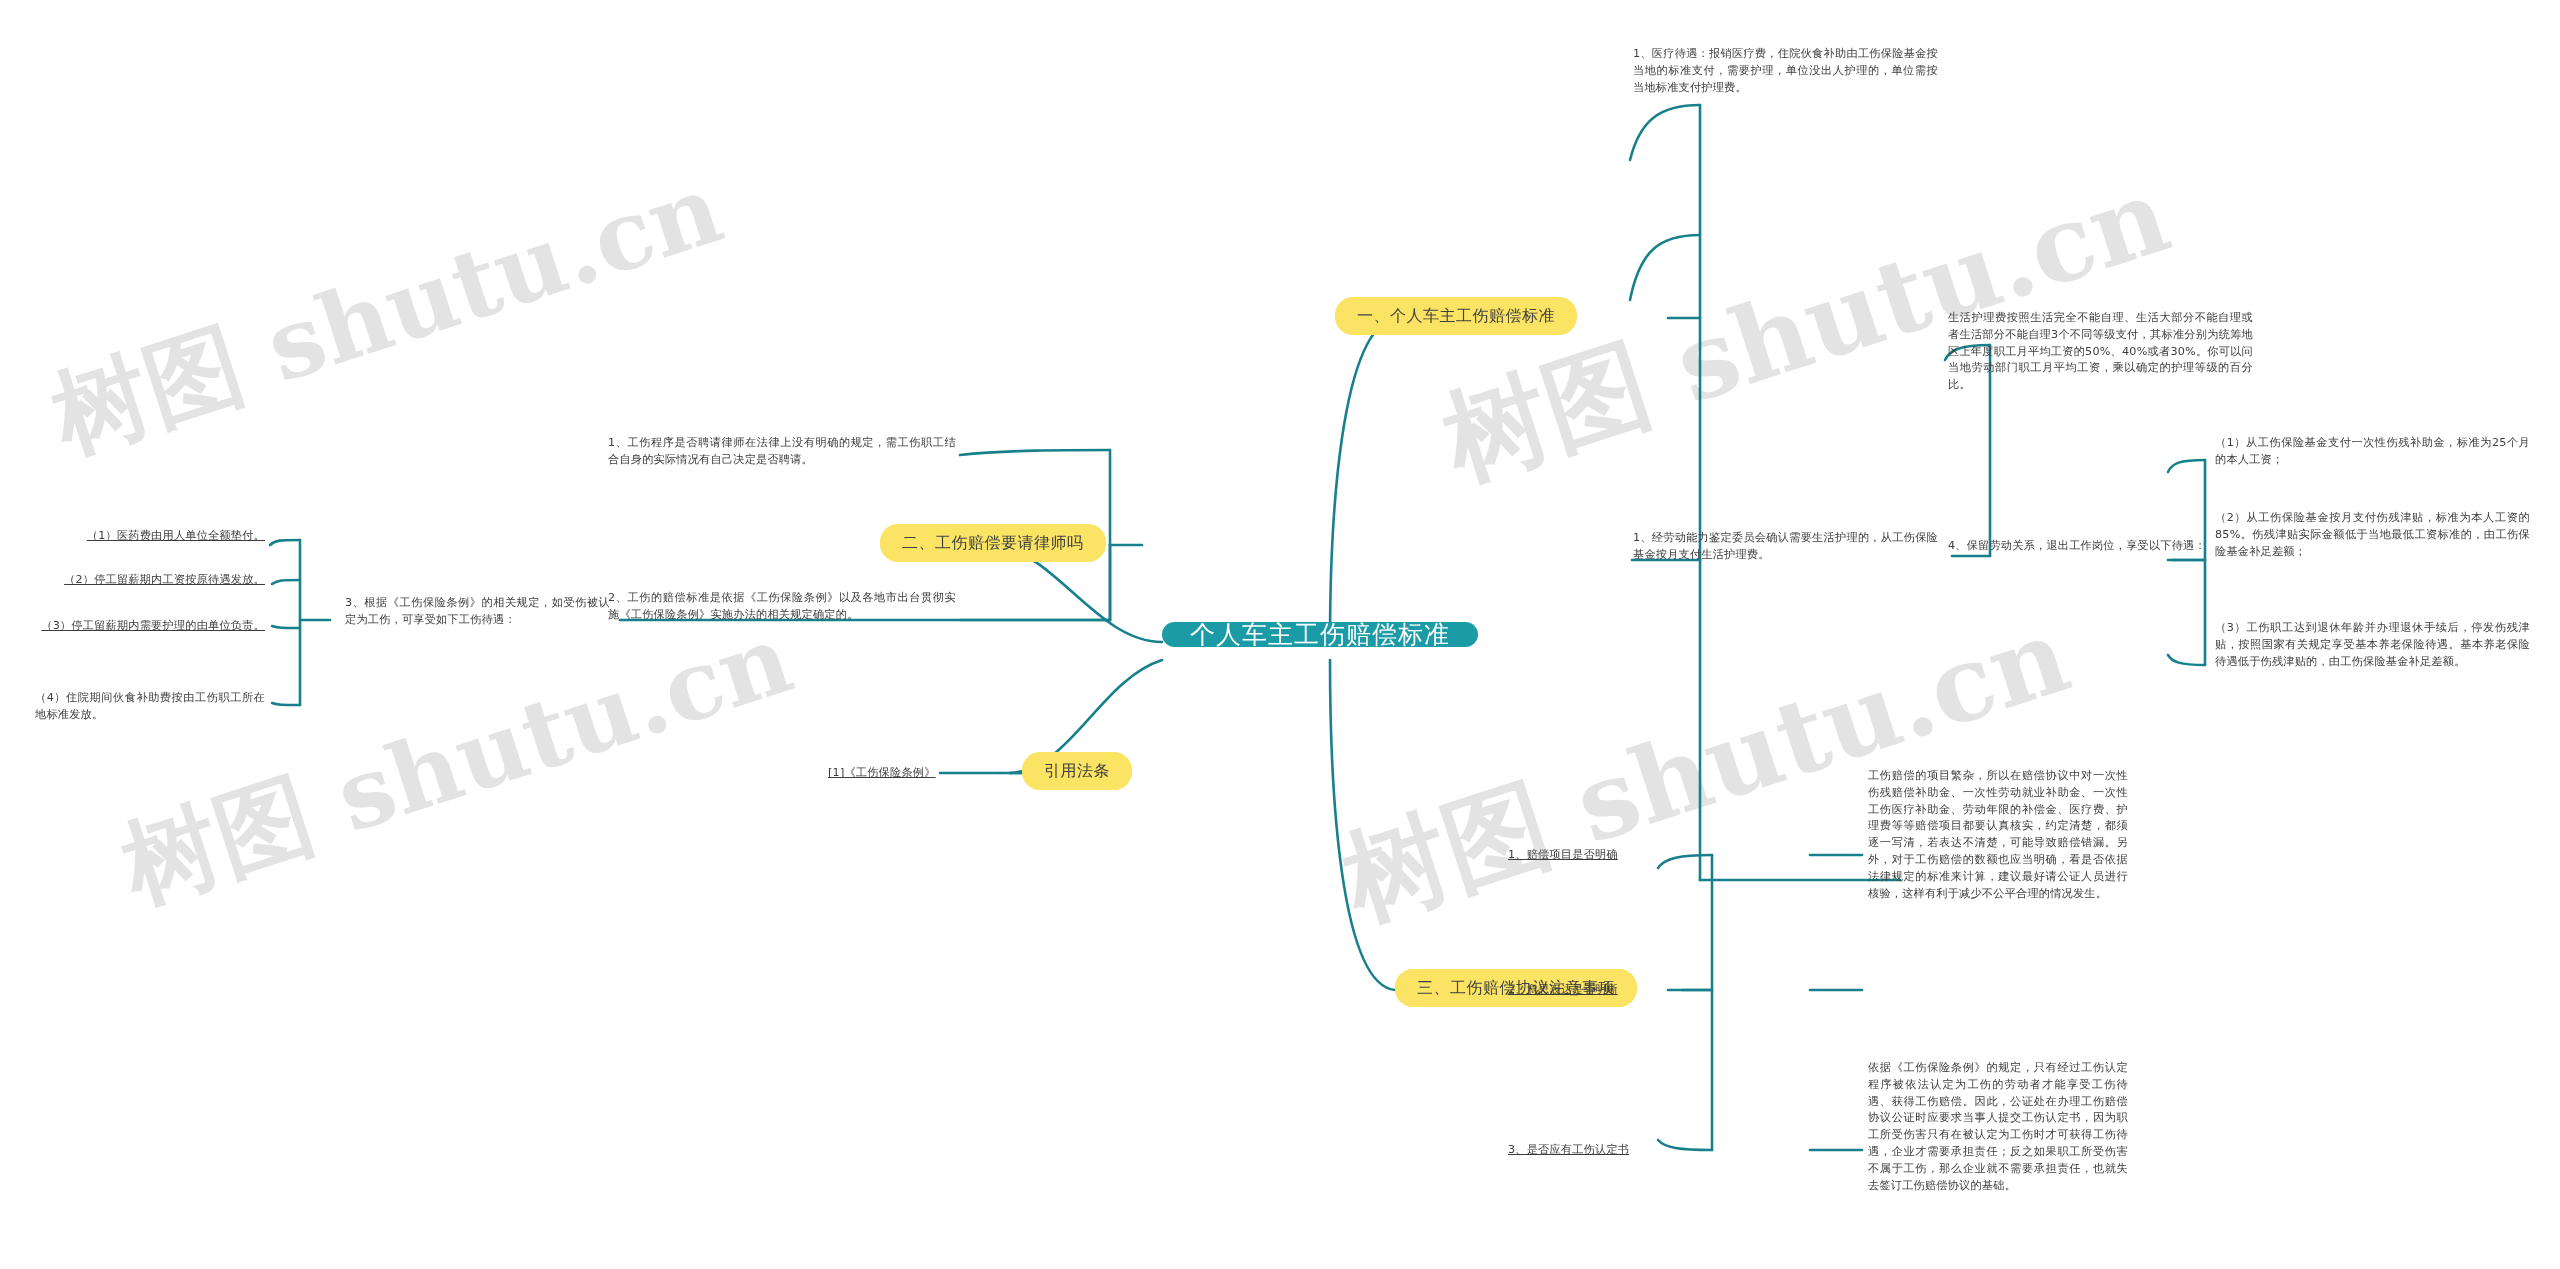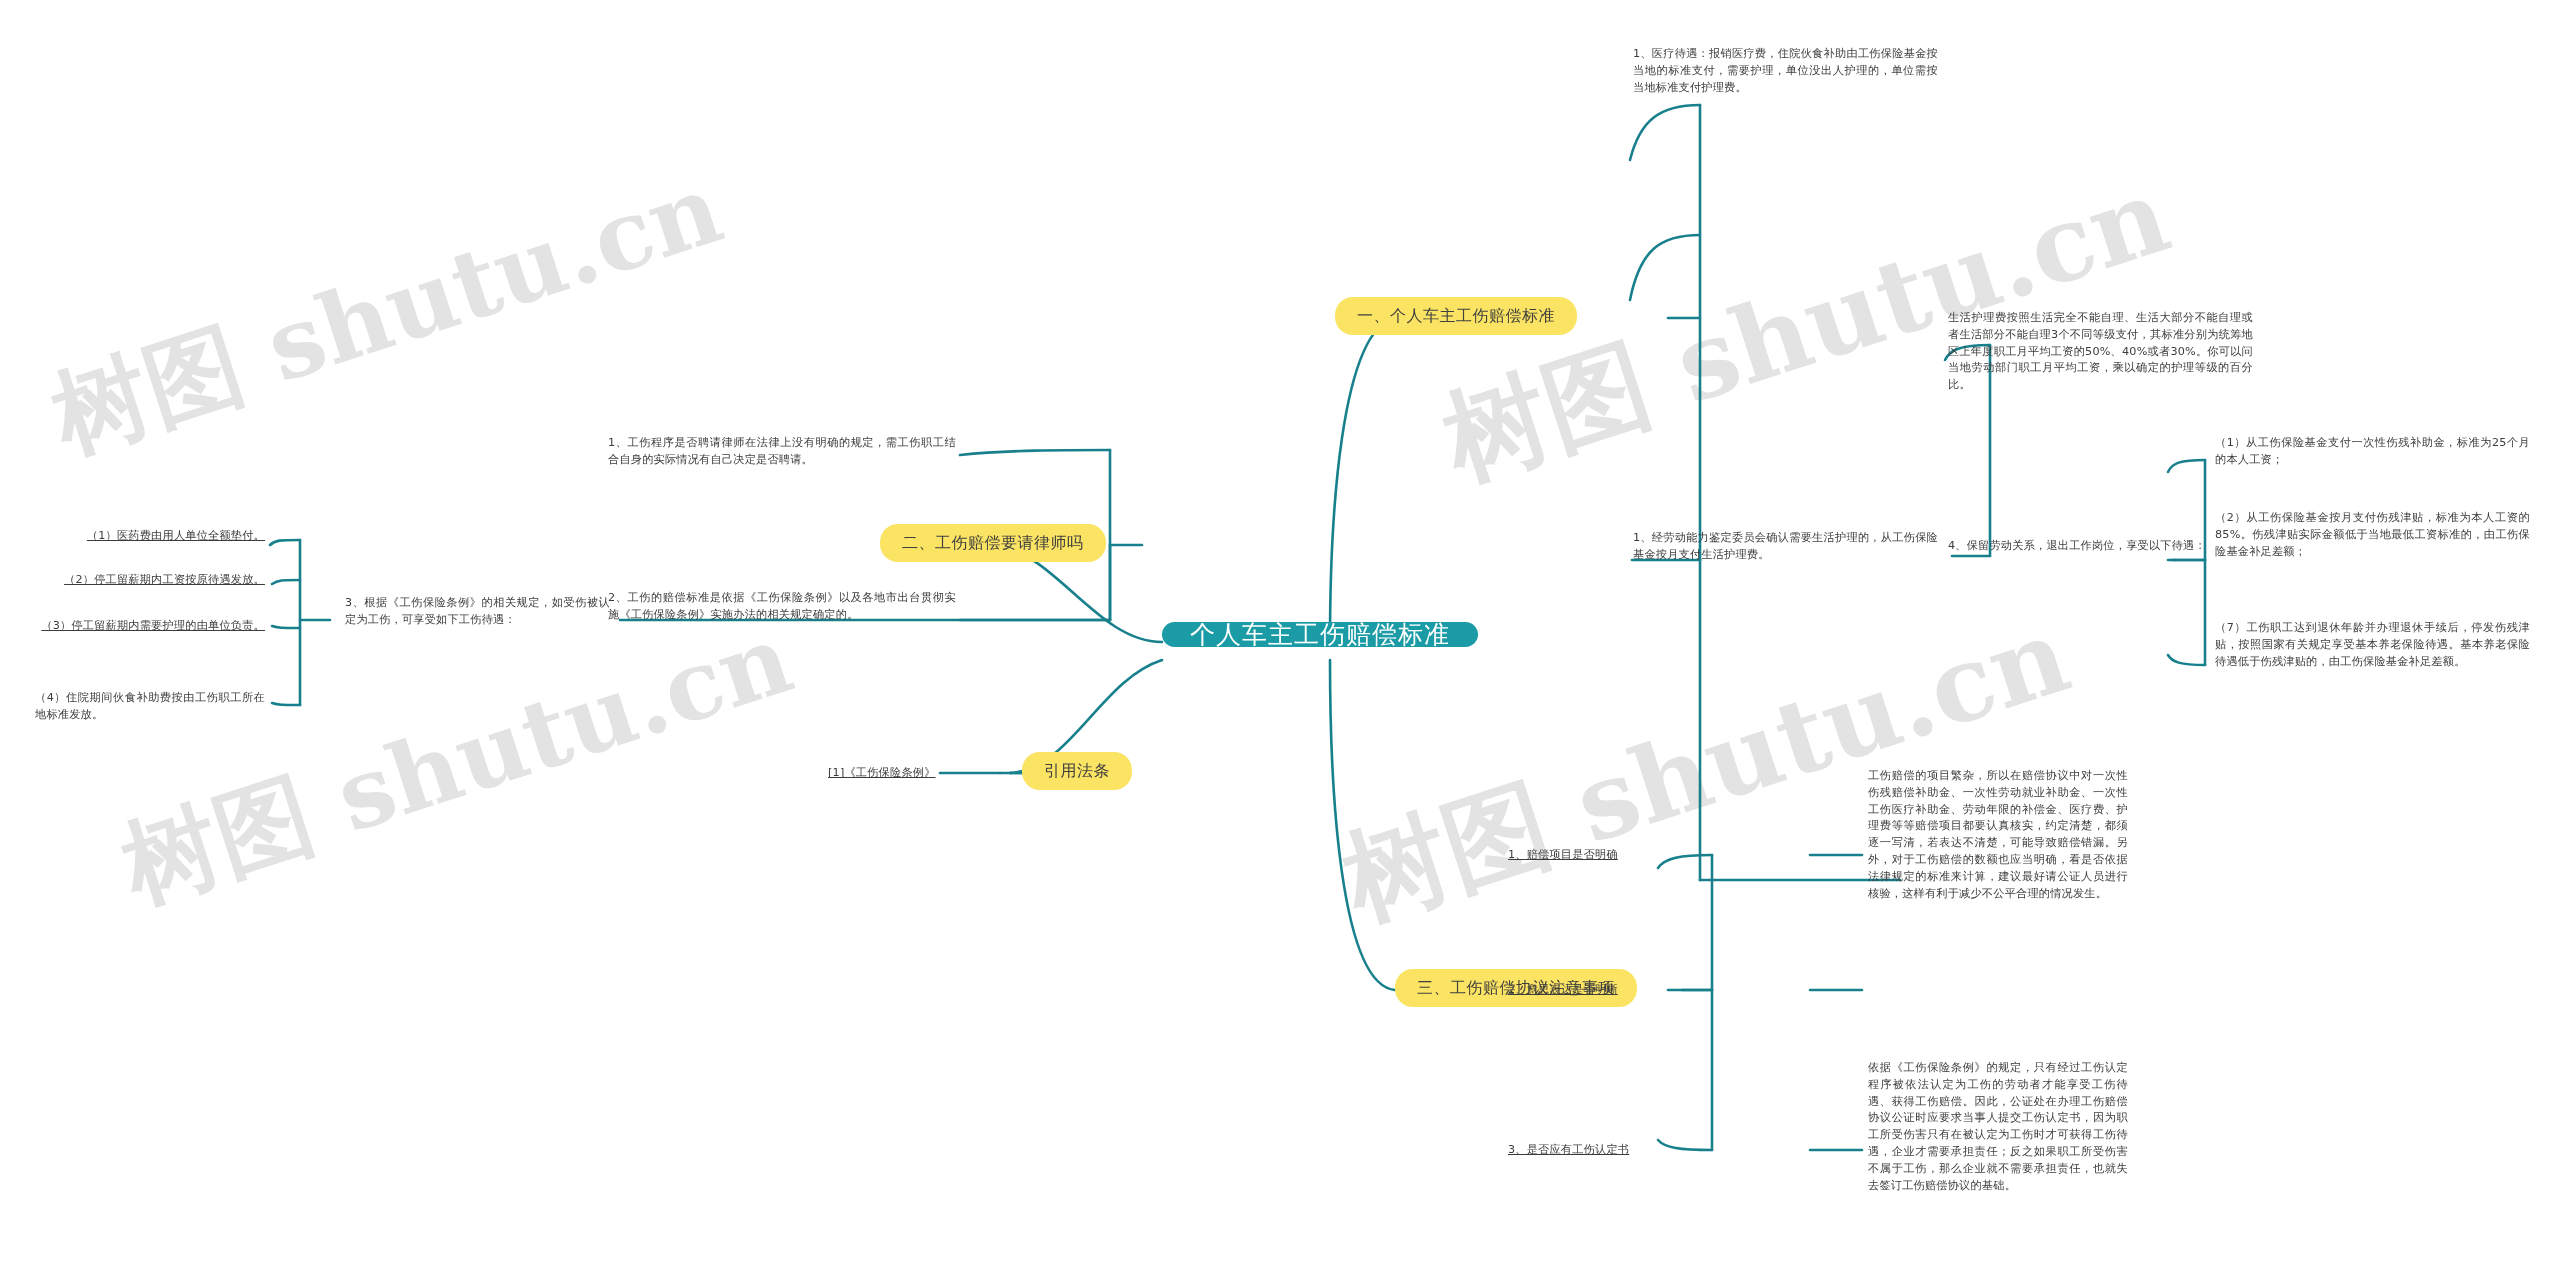--- a/index.html
+++ b/index.html
@@ -160,21 +160,21 @@
 
 
   <div class="node txt" style="left:1633px; top:530px; width:305px;">1、经劳动能力鉴定委员会确认需要生活护理的，从工伤保险基金按月支付生活护理费。</div>
 
   <div class="node txt" style="left:1948px; top:538px; width:260px;">4、保留劳动关系，退出工作岗位，享受以下待遇：</div>
 
   <div class="node txt" style="left:1948px; top:310px; width:305px;">生活护理费按照生活完全不能自理、生活大部分不能自理或者生活部分不能自理3个不同等级支付，其标准分别为统筹地区上年度职工月平均工资的50%、40%或者30%。你可以问当地劳动部门职工月平均工资，乘以确定的护理等级的百分比。</div>
 
   <div class="node txt" style="left:2215px; top:435px; width:315px;">（1）从工伤保险基金支付一次性伤残补助金，标准为25个月的本人工资；</div>
   <div class="node txt" style="left:2215px; top:510px; width:315px;">（2）从工伤保险基金按月支付伤残津贴，标准为本人工资的85%。伤残津贴实际金额低于当地最低工资标准的，由工伤保险基金补足差额；</div>
-  <div class="node txt" style="left:2215px; top:620px; width:315px;">（7）工伤职工达到退休年龄并办理退休手续后，停发伤残津贴，按照国家有关规定享受基本养老保险待遇。基本养老保险待遇低于伤残津贴的，由工伤保险基金补足差额。</div>
+  <div class="node txt" style="left:2215px; top:620px; width:315px;">（3）工伤职工达到退休年龄并办理退休手续后，停发伤残津贴，按照国家有关规定享受基本养老保险待遇。基本养老保险待遇低于伤残津贴的，由工伤保险基金补足差额。</div>
 
   <div class="node txt" style="left:608px; top:435px; width:348px;">1、工伤程序是否聘请律师在法律上没有明确的规定，需工伤职工结合自身的实际情况有自己决定是否聘请。</div>
 
   <div class="node txt" style="left:608px; top:590px; width:348px;">2、工伤的赔偿标准是依据《工伤保险条例》以及各地市出台贯彻实施《工伤保险条例》实施办法的相关规定确定的。</div>
 
   <div class="node txt" style="left:345px; top:595px; width:265px;">3、根据《工伤保险条例》的相关规定，如受伤被认定为工伤，可享受如下工伤待遇：</div>
 
   <div class="node txt right nowrap" style="left:25px; top:528px; width:240px;">（1）医药费由用人单位全额垫付。</div>
   <div class="node txt right nowrap" style="left:15px; top:572px; width:250px;">（2）停工留薪期内工资按原待遇发放。</div>
   <div class="node txt right nowrap" style="left:10px; top:618px; width:255px;">（3）停工留薪期内需要护理的由单位负责。</div>

